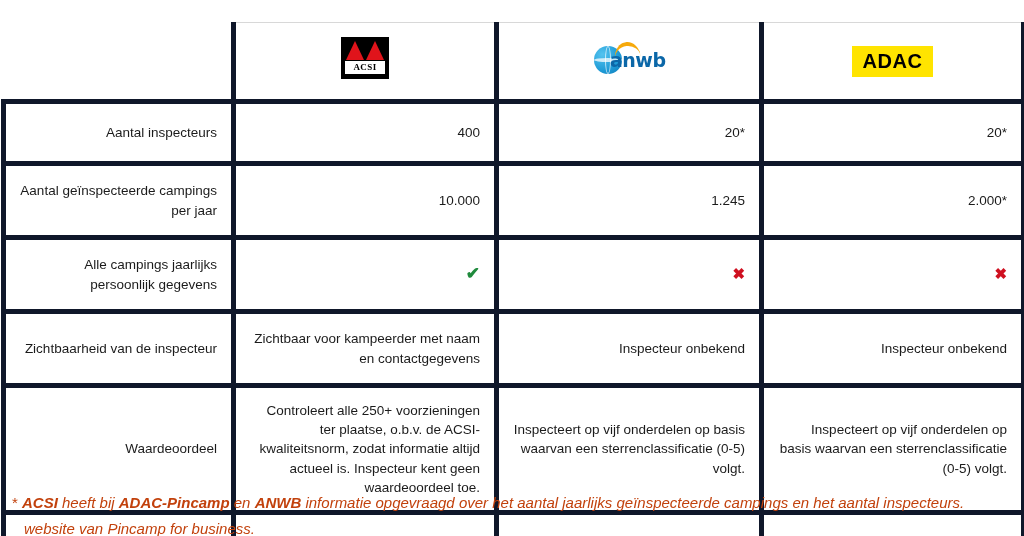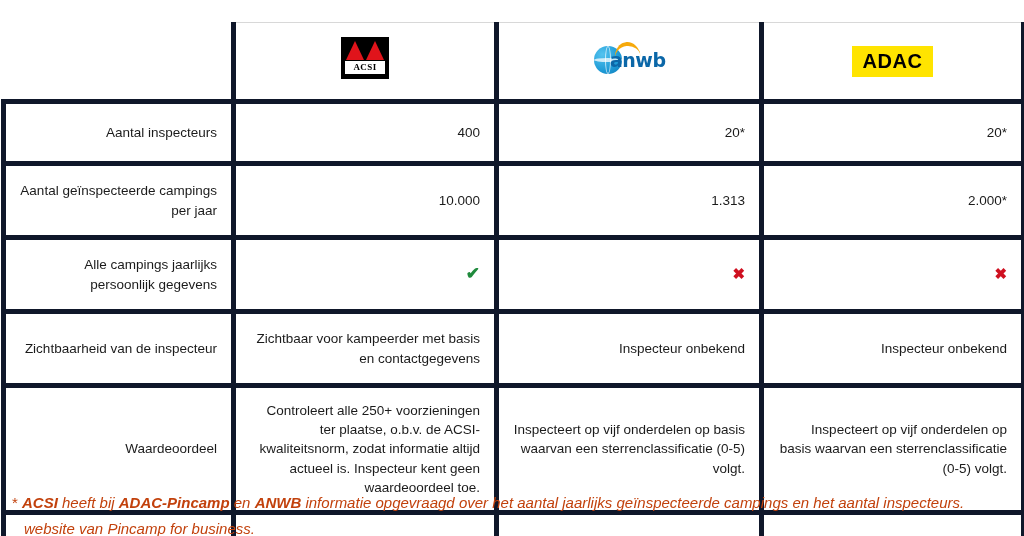--- a/index.html
+++ b/index.html
@@ -265,40 +265,40 @@
       <tr class="r-1">
         <td class="label-cell">Aantal inspecteurs</td>
         <td class="value-cell">400</td>
         <td class="value-cell">20*</td>
         <td class="value-cell">20*</td>
       </tr>
 
       <tr class="r-2">
         <td class="label-cell">Aantal geïnspecteerde campings per jaar</td>
         <td class="value-cell">10.000</td>
-        <td class="value-cell">1.313</td>
+        <td class="value-cell">1.245</td>
         <td class="value-cell">2.000*</td>
       </tr>
 
       <tr class="r-3">
         <td class="label-cell">Alle campings jaarlijks persoonlijk gegevens</td>
         <td class="value-cell">
           <span class="mark-check">✔</span>
         </td>
         <td class="value-cell">
           <span class="mark-cross">✖</span>
         </td>
         <td class="value-cell">
           <span class="mark-cross">✖</span>
         </td>
       </tr>
 
       <tr class="r-4">
         <td class="label-cell">Zichtbaarheid van de inspecteur</td>
-        <td class="value-cell">Zichtbaar voor kampeerder met basis en contactgegevens</td>
+        <td class="value-cell">Zichtbaar voor kampeerder met naam en contactgegevens</td>
         <td class="value-cell">Inspecteur onbekend</td>
         <td class="value-cell">Inspecteur onbekend</td>
       </tr>
 
       <tr class="r-5">
         <td class="label-cell">Waardeoordeel</td>
         <td class="value-cell">Controleert alle 250+ voorzieningen ter plaatse, o.b.v. de ACSI-kwaliteitsnorm, zodat informatie altijd actueel is. Inspecteur kent geen waardeoordeel toe.</td>
         <td class="value-cell">Inspecteert op vijf onderdelen op basis waarvan een sterrenclassificatie (0-5) volgt.</td>
         <td class="value-cell">Inspecteert op vijf onderdelen op basis waarvan een sterrenclassificatie (0-5) volgt.</td>
       </tr>

